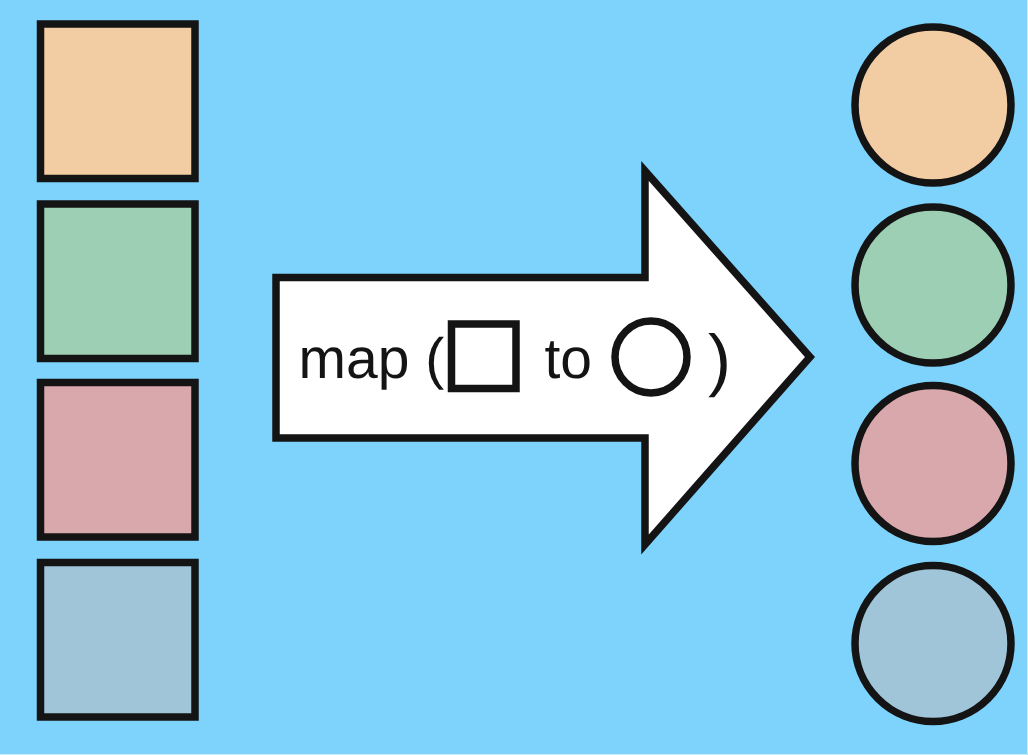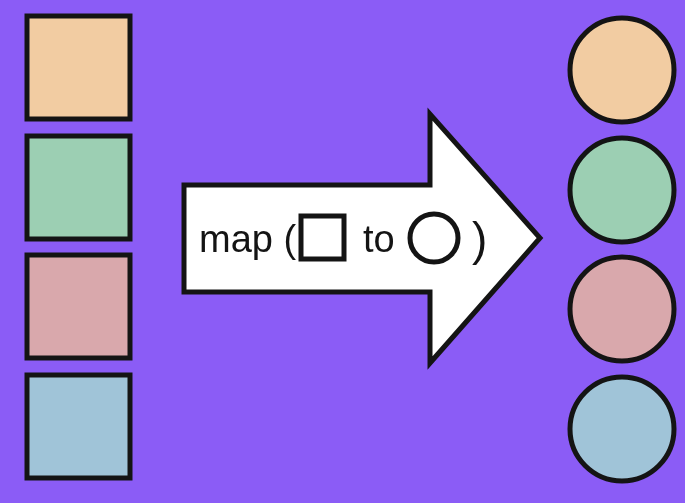--- a/index.html
+++ b/index.html
@@ -41,21 +41,21 @@
   }
   text.paren {
     font-family: "Liberation Sans", sans-serif;
     font-size: 46px;
     fill: #141414;
   }
 </style>
 </head>
 <body>
 
-<div id="canvas" style="width: 685px; height: 503px; background: #8b5cf6;">
+<div id="canvas" style="width: 685px; height: 503px; background: #7dd3fc;">
 
   <svg class="layer" viewBox="0 0 685 503" xmlns="http://www.w3.org/2000/svg">
 
     <g>
       <rect class="src-square" x="27" y="16" width="103" height="103" fill="#f2cca2" stroke="#141414" stroke-width="5"></rect>
       <rect class="src-square" x="27" y="136" width="103" height="103" fill="#9ccfb3" stroke="#141414" stroke-width="5"></rect>
       <rect class="src-square" x="27" y="255" width="103" height="103" fill="#d9a8ac" stroke="#141414" stroke-width="5"></rect>
       <rect class="src-square" x="27" y="375" width="103" height="103" fill="#a0c4d8" stroke="#141414" stroke-width="5"></rect>
     </g>
 

